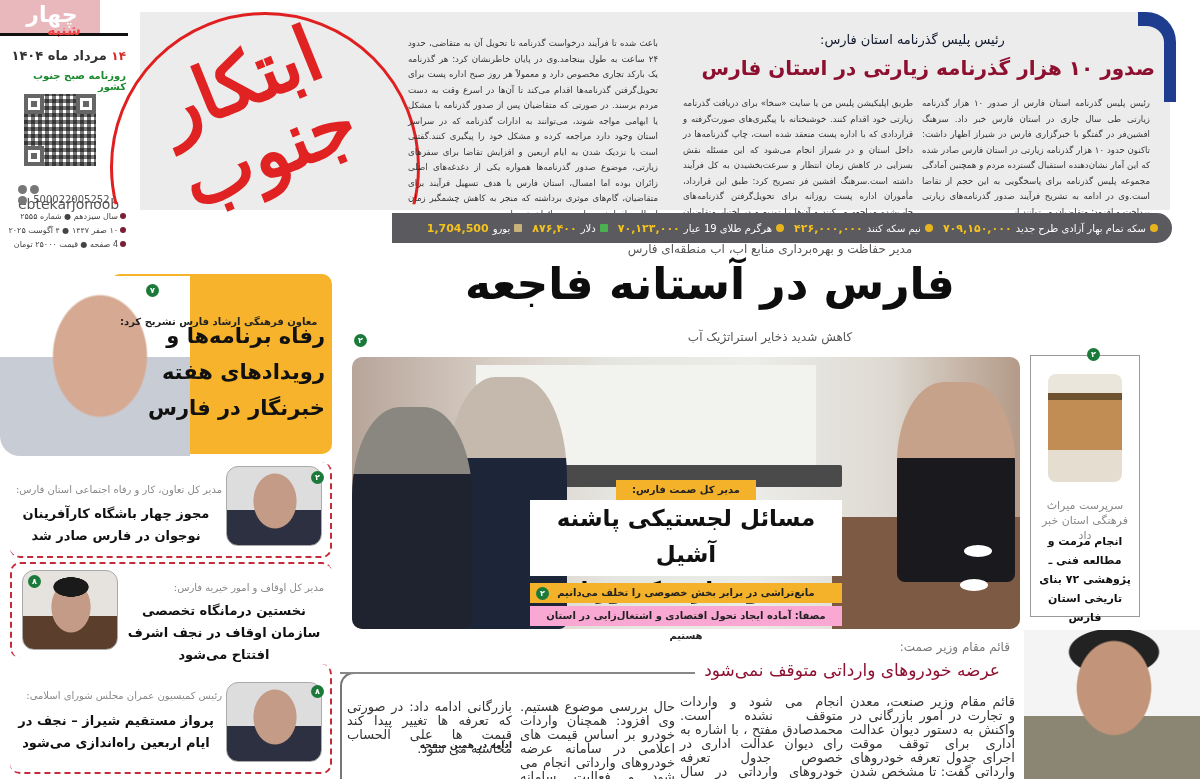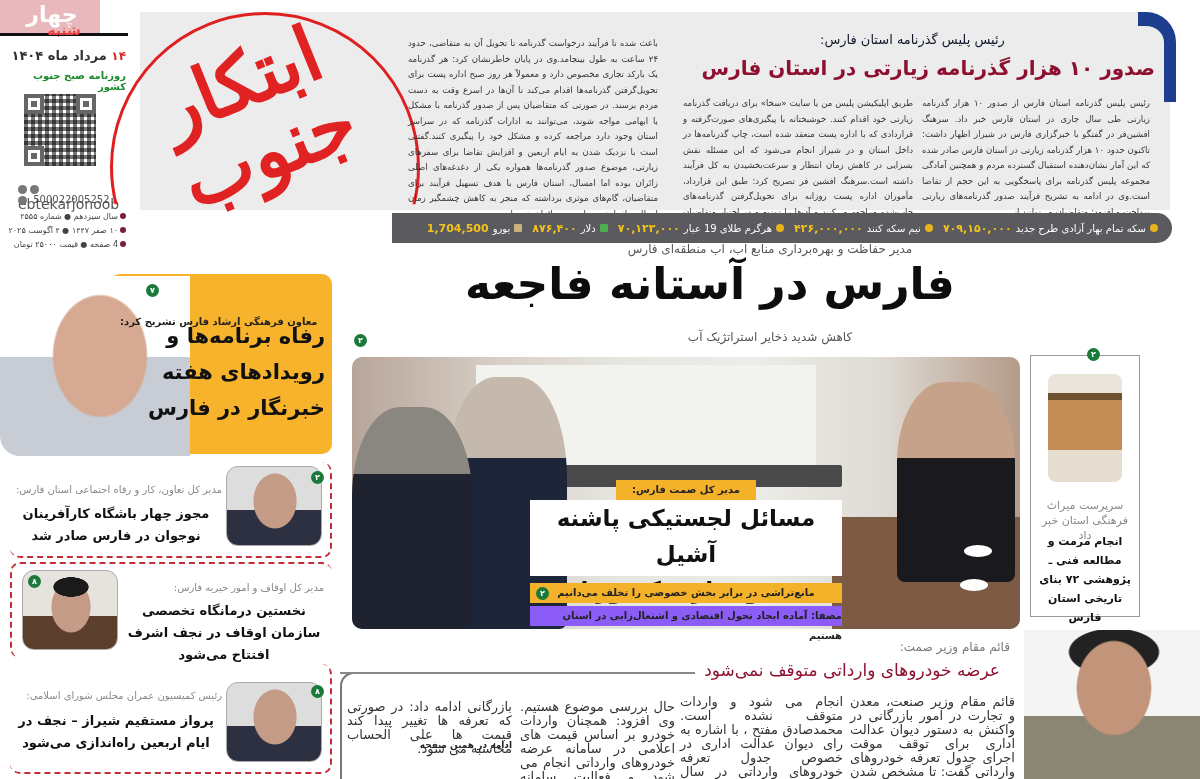--- a/index.html
+++ b/index.html
@@ -61,21 +61,21 @@
   .person { position: absolute; border-radius: 40% 40% 8px 8px; }
   .p1 { left: 0; top: 50px; width: 120px; height: 222px; background: linear-gradient(#8a8680 0 30%, #1f2330 30% 100%); }
   .p2 { left: 95px; top: 20px; width: 120px; height: 252px; background: linear-gradient(#c5b9ad 0 32%, #1d2538 32% 100%); }
   .p3 { left: 545px; top: 25px; width: 118px; height: 200px; background: linear-gradient(#c7a28b 0 38%, #1a1a1e 38% 100%); }
   .table { position: absolute; left: 480px; top: 160px; width: 188px; height: 112px; background: #7c5a43; }
   .cup { position: absolute; width: 28px; height: 12px; border-radius: 50%; background: #fff; }
 
   .photo-caption-kicker { left: 616px; top: 480px; width: 140px; height: 20px; background: #f4b12a; font-size: 10px; font-weight: bold; color: #222; text-align: center; line-height: 20px; }
   .photo-caption-title { left: 530px; top: 500px; width: 312px; height: 76px; background: #fff; font-size: 23px; font-weight: 900; color: #111; text-align: center; line-height: 36px; }
   .photo-caption-sub1 { left: 530px; top: 583px; width: 312px; height: 20px; background: #f4b12a; font-size: 10px; font-weight: bold; color: #222; text-align: center; line-height: 20px; }
-  .photo-caption-sub2 { left: 530px; top: 606px; width: 312px; height: 20px; background: #8b5cf6; font-size: 10px; font-weight: bold; color: #222; text-align: right; line-height: 20px; }
+  .photo-caption-sub2 { left: 530px; top: 606px; width: 312px; height: 20px; background: #f9a8d4; font-size: 10px; font-weight: bold; color: #222; text-align: center; line-height: 20px; }
 
   
   .heritage-box { left: 1030px; top: 355px; width: 110px; height: 262px; border: 1px solid #999; background: #fff; }
   .heritage-img { left: 1048px; top: 374px; width: 74px; height: 108px; border-radius: 8px;
       background: linear-gradient(#eae6dc 0 18%, #6e5230 18% 24%, #c28d55 24% 70%, #e4ddd0 70% 100%); }
   .heritage-kicker { left: 1035px; top: 498px; width: 100px; font-size: 11px; color: #888; text-align: center; line-height: 15px; }
   .heritage-title { left: 1035px; top: 532px; width: 100px; font-size: 11px; font-weight: bold; color: #111; text-align: center; line-height: 19px; }
 
   
   .yellow-box { left: 110px; top: 274px; width: 222px; height: 180px; background: #f7b32b; border-radius: 10px; }

